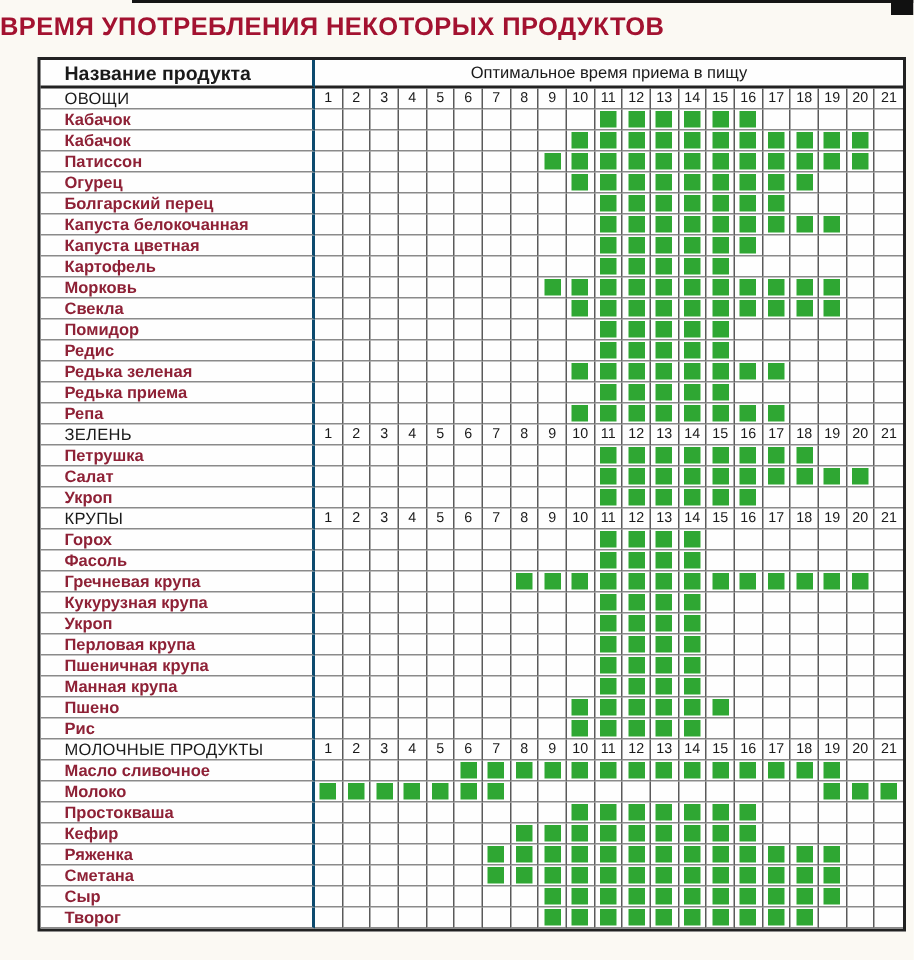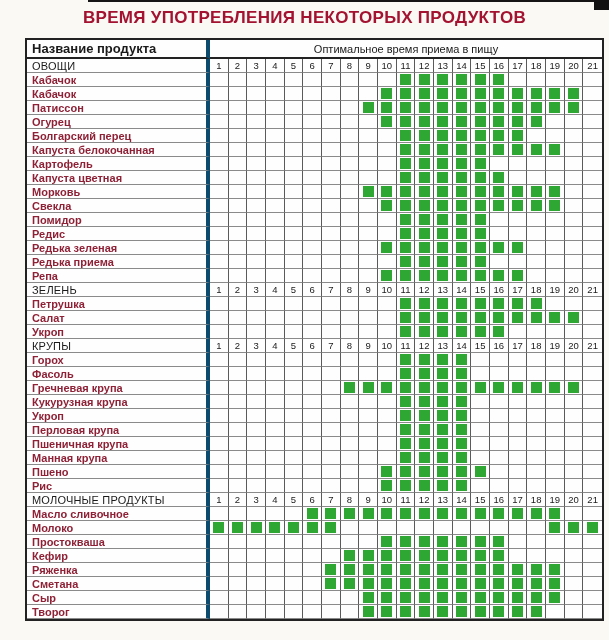--- a/index.html
+++ b/index.html
@@ -13,21 +13,21 @@
   .scan-topline {
     position: absolute; top: 0; left: 88px; right: 0; height: 2px;
     background: #151515;
   }
   .scan-corner {
     position: absolute; top: 0; right: 0; width: 15px; height: 10px;
     background: #111;
   }
   .title {
     position: absolute; top: 8px; left: 0; width: 609px;
-    text-align: center;
+    text-align: left;
     font-size: 17px; font-weight: bold;
     letter-spacing: 0.3px;
     color: #a31230;
   }
   .table-wrap {
     position: absolute; top: 38px; left: 25px;
     width: 575px;
     border: 2px solid #222;
     background: #fefefe;
   }
@@ -43,22 +43,22 @@
   .cell {
     border-right: 1px solid #5a5a5a;
     border-bottom: 1px solid #8a8a8a;
     display: flex; align-items: center; justify-content: center;
     overflow: hidden;
     box-sizing: border-box;
   }
   .cell:last-child { border-right: none; }
   .cell.name {
     justify-content: flex-start;
-    padding-left: 5px;
-    border-right: 4px solid #0c4a6e;
+    padding-left: 16px;
+    border-right: 2px solid #0c4a6e;
   }
   .header-row .cell { border-bottom: 2px solid #222; }
   .name-header {
     font-size: 13px; font-weight: bold; color: #1a1a1a;
   }
   .time-header {
     font-size: 11px; color: #1a1a1a; font-weight: normal;
   }
   .section-label {
     font-size: 11px; color: #1a1a1a; font-weight: normal;
@@ -360,20 +360,56 @@
         <div class="cell">
           <div class="sq"></div>
         </div>
         <div class="cell">
           <div class="sq"></div>
         </div>
         <div class="cell"></div>
         <div class="cell"></div>
       </div>
       <div class="row">
+        <div class="cell name product-label">Капуста цветная</div>
+        <div class="cell"></div>
+        <div class="cell"></div>
+        <div class="cell"></div>
+        <div class="cell"></div>
+        <div class="cell"></div>
+        <div class="cell"></div>
+        <div class="cell"></div>
+        <div class="cell"></div>
+        <div class="cell"></div>
+        <div class="cell"></div>
+        <div class="cell">
+          <div class="sq"></div>
+        </div>
+        <div class="cell">
+          <div class="sq"></div>
+        </div>
+        <div class="cell">
+          <div class="sq"></div>
+        </div>
+        <div class="cell">
+          <div class="sq"></div>
+        </div>
+        <div class="cell">
+          <div class="sq"></div>
+        </div>
+        <div class="cell">
+          <div class="sq"></div>
+        </div>
+        <div class="cell"></div>
+        <div class="cell"></div>
+        <div class="cell"></div>
+        <div class="cell"></div>
+        <div class="cell"></div>
+      </div>
+      <div class="row">
         <div class="cell name product-label">Картофель</div>
         <div class="cell"></div>
         <div class="cell"></div>
         <div class="cell"></div>
         <div class="cell"></div>
         <div class="cell"></div>
         <div class="cell"></div>
         <div class="cell"></div>
         <div class="cell"></div>
         <div class="cell"></div>
@@ -387,56 +423,20 @@
         <div class="cell">
           <div class="sq"></div>
         </div>
         <div class="cell">
           <div class="sq"></div>
         </div>
         <div class="cell">
           <div class="sq"></div>
         </div>
         <div class="cell"></div>
-        <div class="cell"></div>
-        <div class="cell"></div>
-        <div class="cell"></div>
-        <div class="cell"></div>
-        <div class="cell"></div>
-      </div>
-      <div class="row">
-        <div class="cell name product-label">Капуста цветная</div>
-        <div class="cell"></div>
-        <div class="cell"></div>
-        <div class="cell"></div>
-        <div class="cell"></div>
-        <div class="cell"></div>
-        <div class="cell"></div>
-        <div class="cell"></div>
-        <div class="cell"></div>
-        <div class="cell"></div>
-        <div class="cell"></div>
-        <div class="cell">
-          <div class="sq"></div>
-        </div>
-        <div class="cell">
-          <div class="sq"></div>
-        </div>
-        <div class="cell">
-          <div class="sq"></div>
-        </div>
-        <div class="cell">
-          <div class="sq"></div>
-        </div>
-        <div class="cell">
-          <div class="sq"></div>
-        </div>
-        <div class="cell">
-          <div class="sq"></div>
-        </div>
         <div class="cell"></div>
         <div class="cell"></div>
         <div class="cell"></div>
         <div class="cell"></div>
         <div class="cell"></div>
       </div>
       <div class="row">
         <div class="cell name product-label">Морковь</div>
         <div class="cell"></div>
         <div class="cell"></div>

